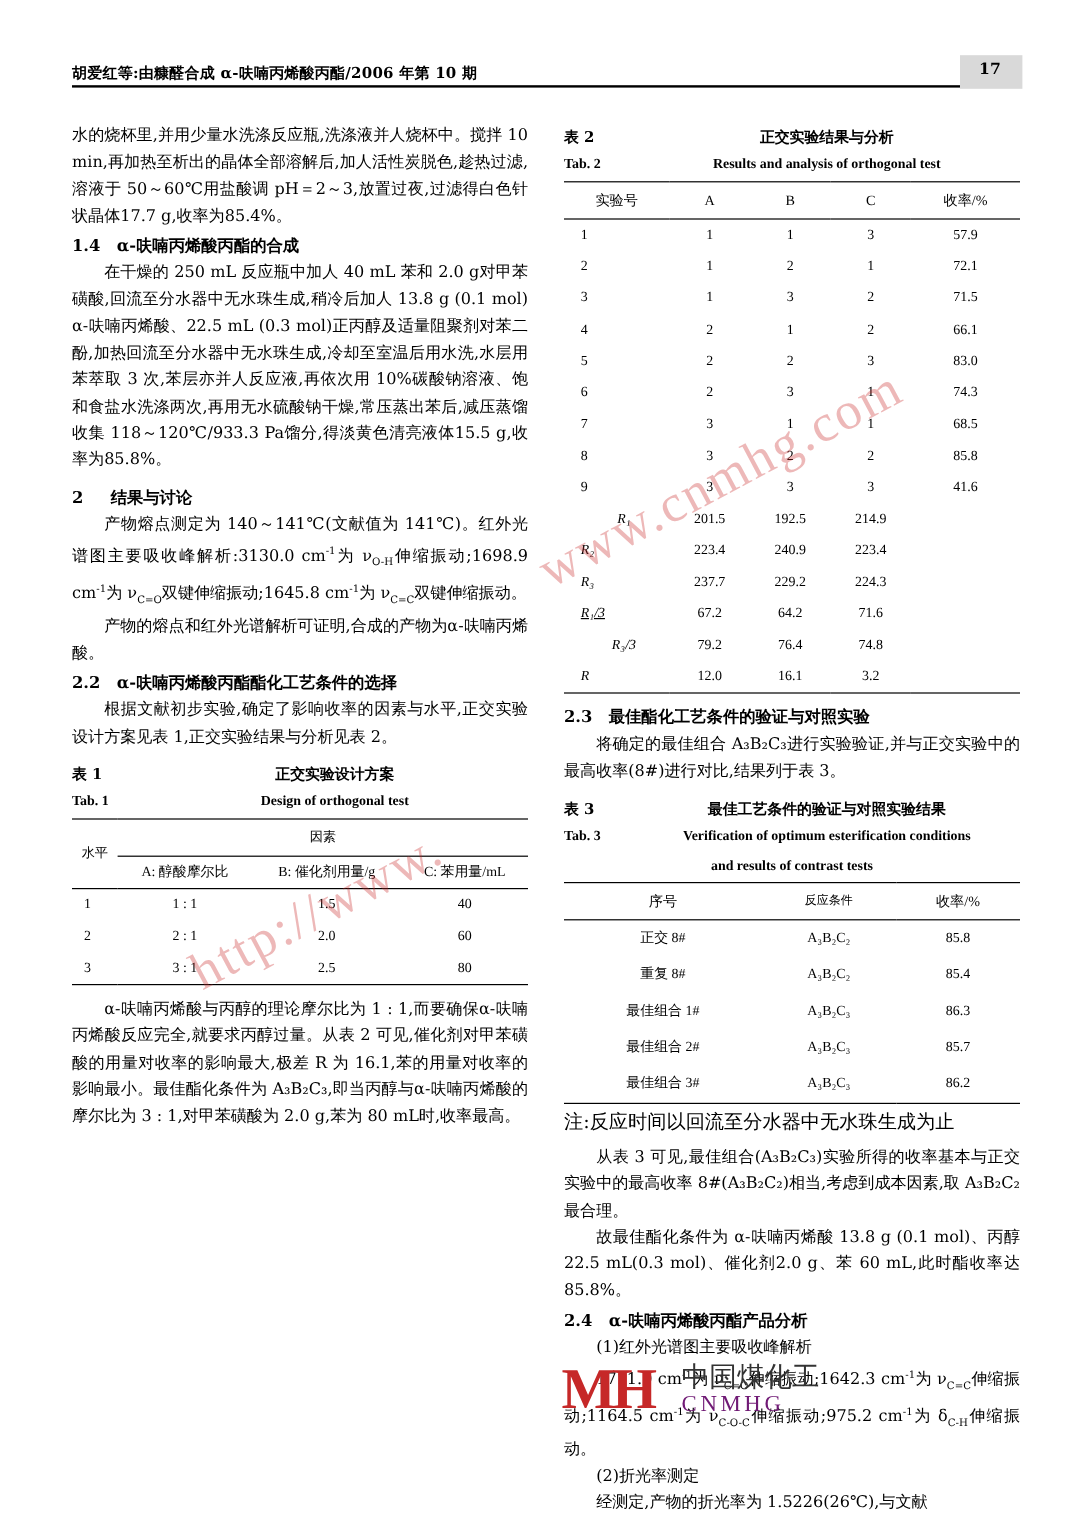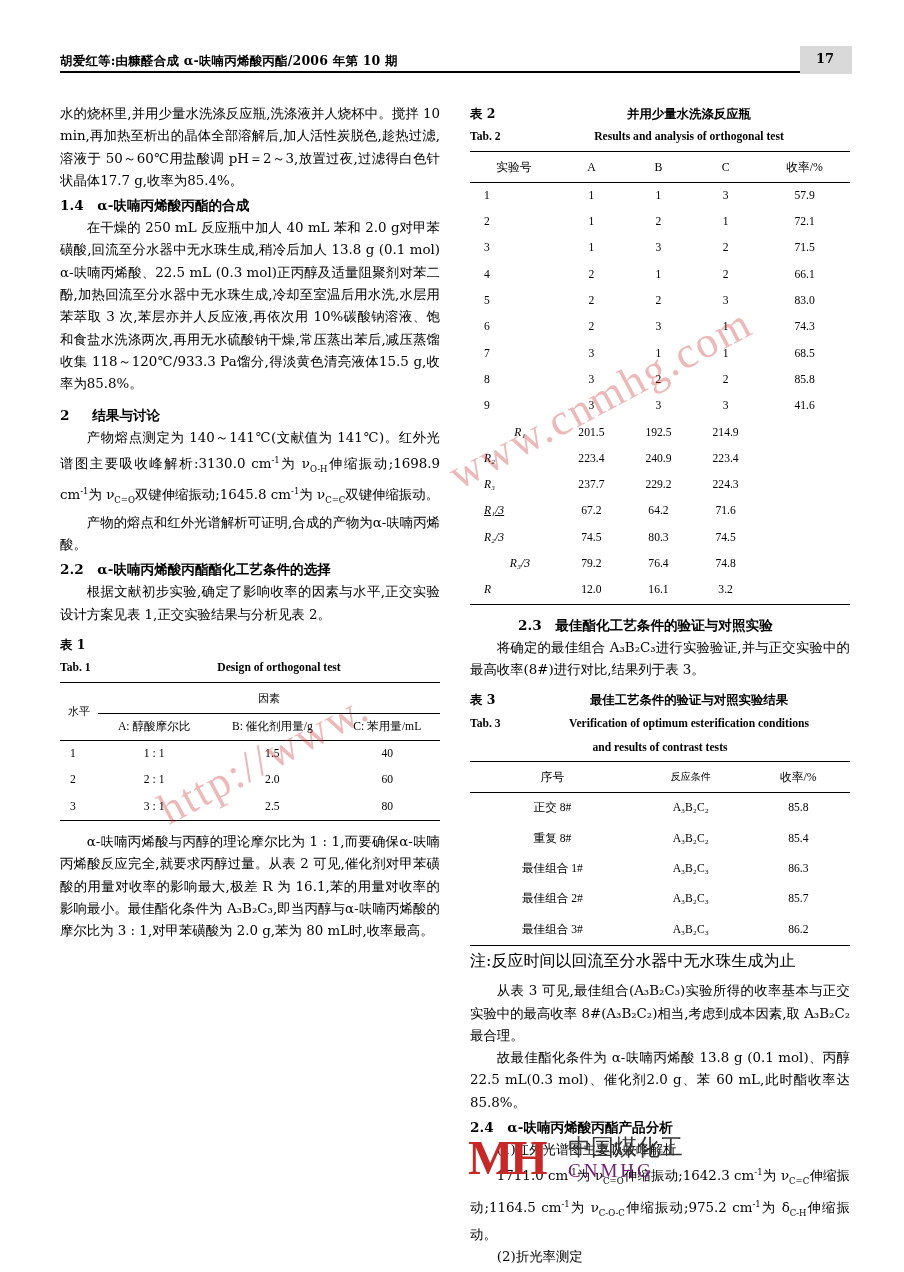--- a/index.html
+++ b/index.html
@@ -145,20 +145,21 @@
     <p>产物熔点测定为 140～141℃(文献值为 141℃)。红外光谱图主要吸收峰解析:3130.0 cm<sup>-1</sup>为 ν<sub>O-H</sub>伸缩振动;1698.9 cm<sup>-1</sup>为 ν<sub>C=O</sub>双键伸缩振动;1645.8 cm<sup>-1</sup>为 ν<sub>C=C</sub>双键伸缩振动。</p>
 
     <p>产物的熔点和红外光谱解析可证明,合成的产物为α-呋喃丙烯酸。</p>
 
     <h3>2.2　α-呋喃丙烯酸丙酯酯化工艺条件的选择</h3>
 
     <p>根据文献初步实验,确定了影响收率的因素与水平,正交实验设计方案见表 1,正交实验结果与分析见表 2。</p>
 
     <div class="tbl-cap">
       <span class="lbl">表 1</span>
+      <span class="txt">正交实验设计方案</span>
     </div>
     <div class="tbl-cap-en">
       <span class="lbl">Tab. 1</span>
       <span class="txt">Design of orthogonal test</span>
     </div>
     <table>
       <tbody>
           <tr class="t-top t-mid hdr">
         <td rowspan="2" style="border-bottom:1.6px solid #000;border-right:0;">水平</td>
         <td colspan="3">因素</td>
@@ -189,21 +190,21 @@
     </tbody>
       </table>
 
     <p style="margin-top:10px;">α-呋喃丙烯酸与丙醇的理论摩尔比为 1 : 1,而要确保α-呋喃丙烯酸反应完全,就要求丙醇过量。从表 2 可见,催化剂对甲苯磺酸的用量对收率的影响最大,极差 R 为 16.1,苯的用量对收率的影响最小。最佳酯化条件为 A₃B₂C₃,即当丙醇与α-呋喃丙烯酸的摩尔比为 3 : 1,对甲苯磺酸为 2.0 g,苯为 80 mL时,收率最高。</p>
   </div>
 
   <div class="col col-right">
 
     <div class="tbl-cap" style="margin-top:0;">
       <span class="lbl">表 2</span>
-      <span class="txt">并用少量水洗涤反应瓶</span>
+      <span class="txt">正交实验结果与分析</span>
     </div>
     <div class="tbl-cap-en">
       <span class="lbl">Tab. 2</span>
       <span class="txt">Results and analysis of orthogonal test</span>
     </div>
     <table id="tbl2">
         <tbody>
           <tr class="t-top t-mid">
             <td style="border-bottom:1.6px solid #000;padding:4px 2px;font-size:11.8px;">实验号</td>
             <td style="border-bottom:1.6px solid #000;padding:4px 2px;font-size:11.8px;">A</td>
@@ -296,44 +297,37 @@
             <td style=""></td>
           </tr>
           <tr class="">
             <td style="text-align:left;padding-left:14px; font-style:italic;text-decoration:underline;">R₁/3</td>
             <td style="">67.2</td>
             <td style="">64.2</td>
             <td style="">71.6</td>
             <td style=""></td>
           </tr>
           <tr class="">
-            <td style="text-align:left;padding-left:14px; font-style:italic;">R₂/3</td>
-            <td style="">74.5</td>
-            <td style="">80.3</td>
-            <td style="">74.5</td>
-            <td style=""></td>
-          </tr>
-          <tr class="">
             <td style="text-align:center;padding-left:14px; font-style:italic;">R₃/3</td>
             <td style="">79.2</td>
             <td style="">76.4</td>
             <td style="">74.8</td>
             <td style=""></td>
           </tr>
           <tr class="t-bot">
             <td style="text-align:left;padding-left:14px; font-style:italic;">R</td>
             <td style="">12.0</td>
             <td style="">16.1</td>
             <td style="">3.2</td>
             <td style=""></td>
           </tr>
         </tbody>
       </table>
 
-    <h3 style="margin-top:9px;margin-left:48px;">2.3　最佳酯化工艺条件的验证与对照实验</h3>
+    <h3 style="margin-top:9px;">2.3　最佳酯化工艺条件的验证与对照实验</h3>
     <p>将确定的最佳组合 A₃B₂C₃进行实验验证,并与正交实验中的最高收率(8#)进行对比,结果列于表 3。</p>
 
     <div class="tbl-cap">
       <span class="lbl">表 3</span>
       <span class="txt">最佳工艺条件的验证与对照实验结果</span>
     </div>
     <div class="tbl-cap-en">
       <span class="lbl">Tab. 3</span>
       <span class="txt">Verification of optimum esterification conditions</span>
     </div>

